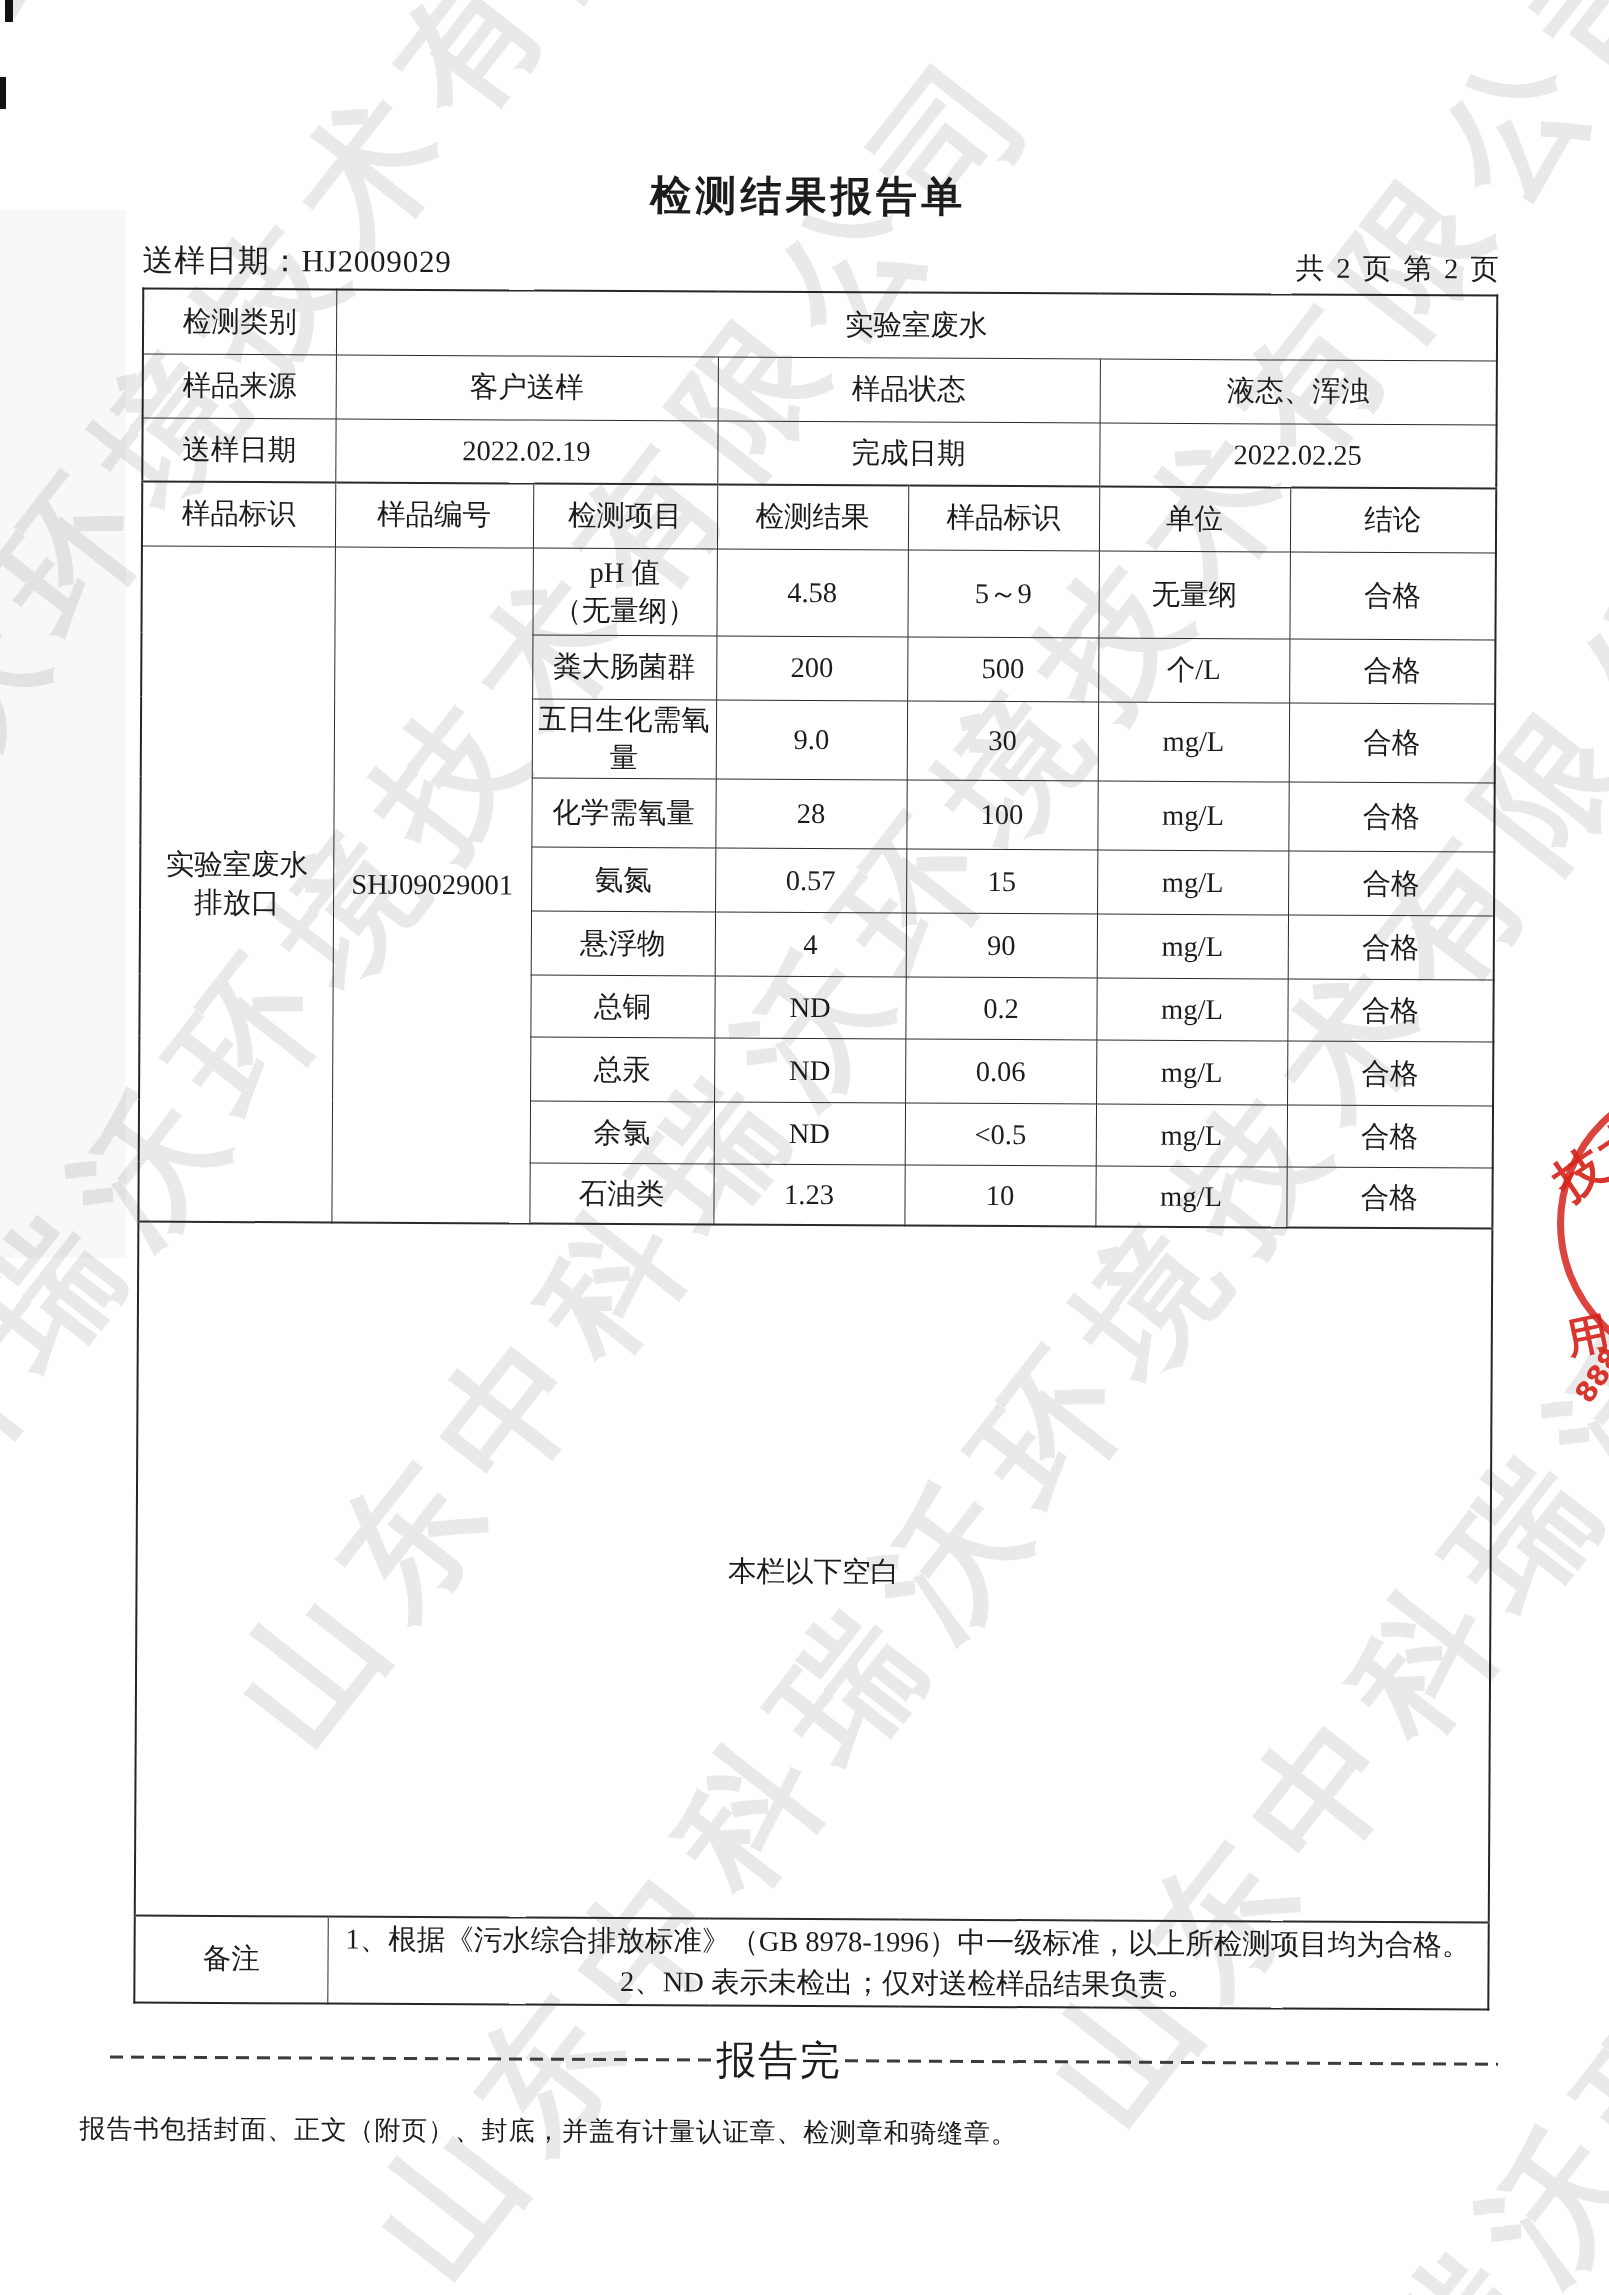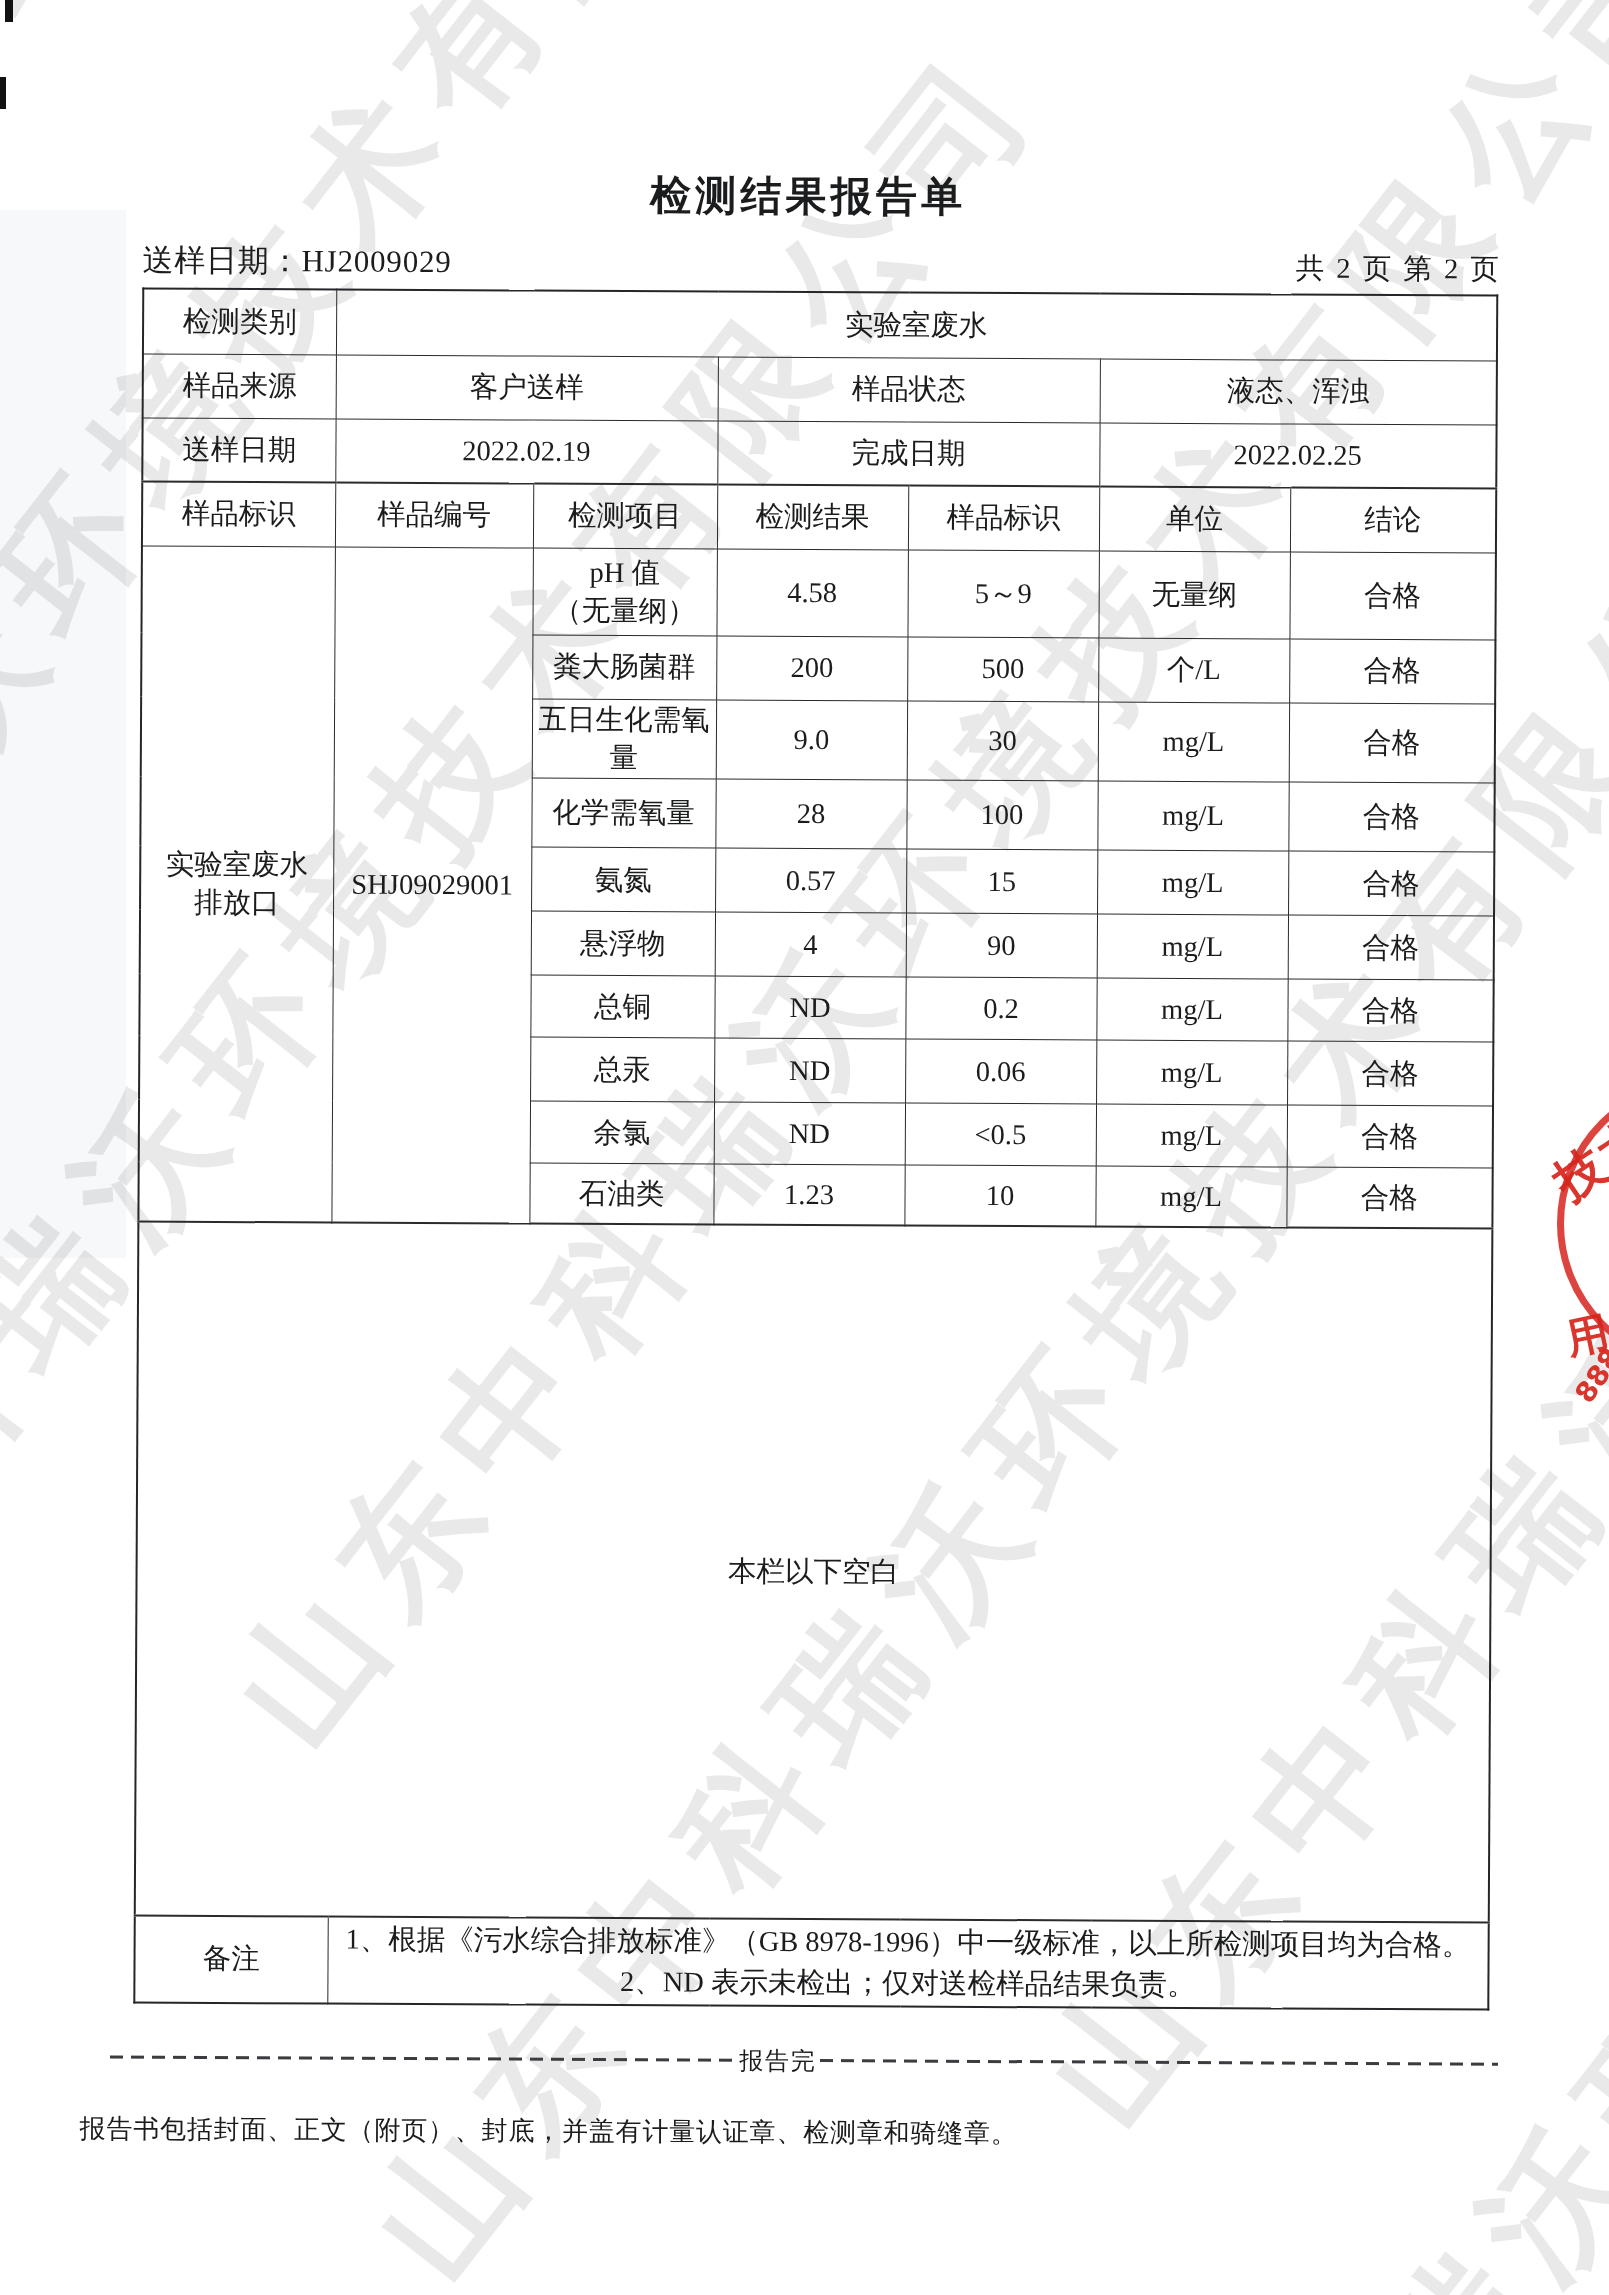--- a/index.html
+++ b/index.html
@@ -44,21 +44,21 @@
   td.blank-cell{text-align:left;vertical-align:top;padding:35px 8.4px 0 18.4px;}
   td.remarks-cell{text-align:left;padding:5px 8.4px 5px 30px;}
   .remark-line{white-space:nowrap;line-height:41px;font-size:28.5px;}
   
   .end-separator{position:absolute;top:2042px;left:116px;right:105px;height:37px;
     display:flex;align-items:center;}
   .dash-strip{flex:1 1 auto;height:3.4px;
     background:repeating-linear-gradient(90deg,#3b3b40 0 12.6px,transparent 12.6px 21px);}
   .dash-strip.left{flex-grow:0.96;}
   .dash-strip.right{flex-grow:1.04;}
-  .end-label{font-size:24px;margin:0 3.4px;letter-spacing:1.7px;}
+  .end-label{font-size:40px;margin:0 3.4px;letter-spacing:1.7px;}
   .footer-note{position:absolute;top:2115px;left:86px;font-size:26px;letter-spacing:0.8px;}
   
   .stamp{position:absolute;left:1544px;top:1108px;width:65px;height:335px;z-index:3;}
   .stamp-arc{position:absolute;left:13.4px;top:-30px;width:277px;height:277px;
     border:7.5px solid;border-radius:50%;opacity:.85;}
   .stamp-frag{position:absolute;font-family:"DejaVu Serif","Liberation Serif",serif;
     font-weight:700;opacity:.92;white-space:nowrap;}
   .frag-top{left:6.7px;top:18.4px;font-size:49px;letter-spacing:3.4px;transform:rotate(-34deg);}
   .frag-mid{left:22px;top:194px;font-size:42px;letter-spacing:6.7px;transform:rotate(-12deg);}
   .frag-code{left:25px;top:251px;font-size:28px;transform:rotate(-56deg);

